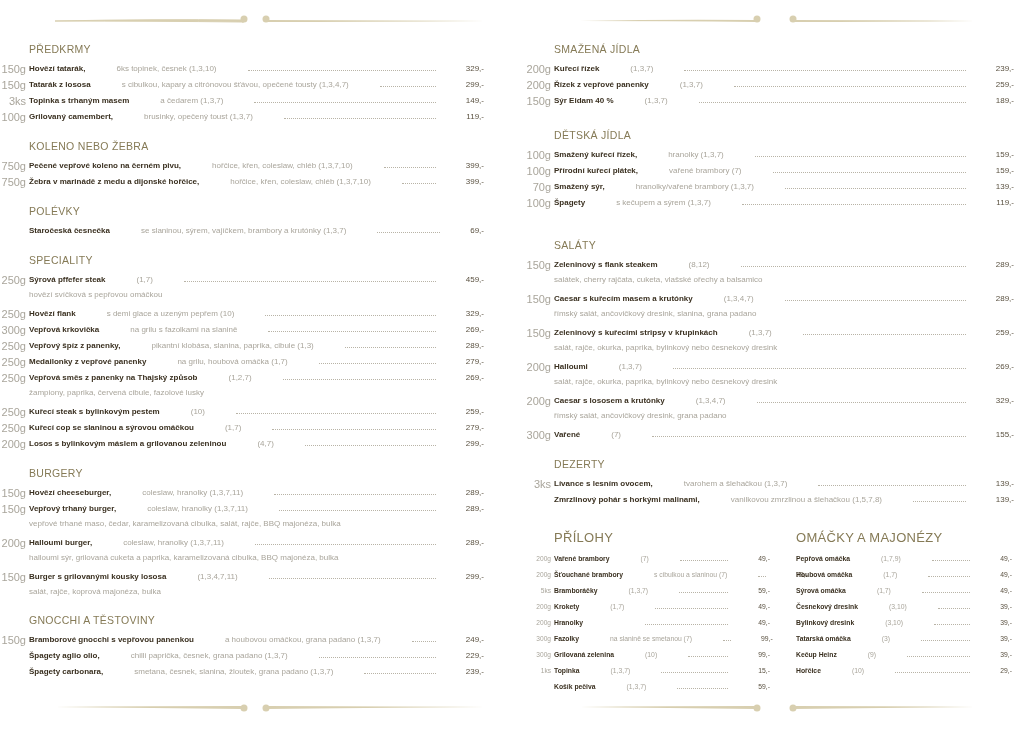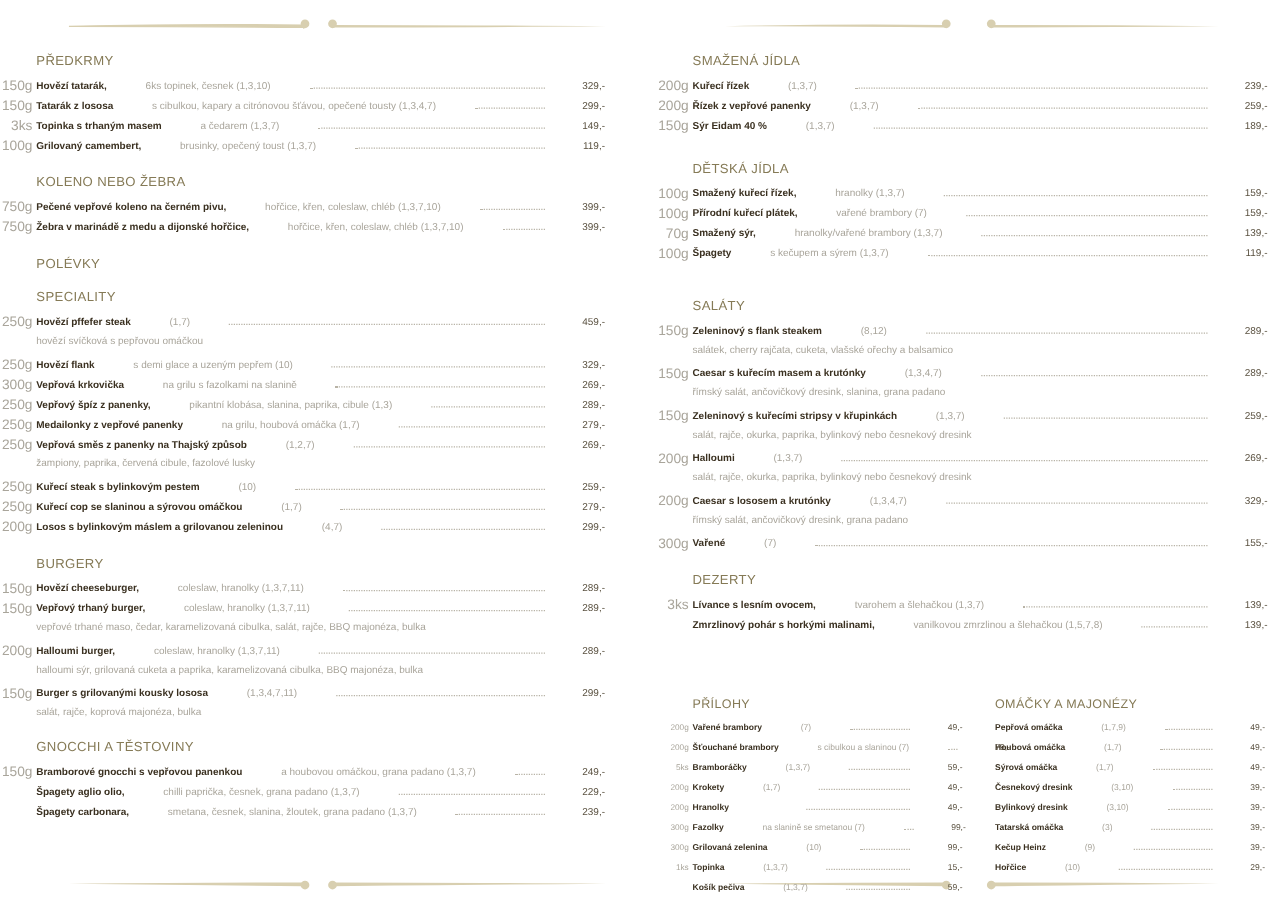--- a/index.html
+++ b/index.html
@@ -14,21 +14,21 @@
   .item.withsub{height:auto;}
   .wt{position:absolute;left:-28px;width:25px;text-align:right;color:#a9a59b;font-size:11px;}
   .line{display:flex;align-items:baseline;white-space:nowrap;gap:28px;}
   .name{font-weight:bold;color:#3a3020;}
   .desc{color:#a9a59b;margin-left:3px;}
   .dots{flex:1;border-bottom:1px dotted #b8b3a6;margin:0 2px 4px 3px;min-width:8px;}
   .price{color:#5a5140;}
   .sub{color:#a9a59b;font-size:8px;line-height:14px;margin-bottom:4px;}
   .small .item{font-size:6.8px;line-height:16px;height:16px;}
   .small .wt{font-size:6.6px;}
-  .small .sec-title{font-size:10px;margin-top:28px;}
+  .small .sec-title{font-size:13px;}
 </style>
 </head>
 <body>
 
 <div class="ornament" style="left:55px;">
   <svg width="440" height="14">
       <path d="M0 9 Q100 7 188 8 L188 10 Q100 9 0 9Z M188 7 L188 11" fill="#d8cfb0" stroke="#d8cfb0"></path>
       <circle cx="189" cy="7" r="3.5" fill="#d8cfb0"></circle>
       <circle cx="211" cy="7" r="3.5" fill="#d8cfb0"></circle>
       <path d="M211 8 Q300 8 430 9 Q300 10 211 10Z" fill="#d8cfb0"></path>
@@ -117,28 +117,37 @@
           <span class="name">Žebra v marinádě z medu a dijonské hořčice,</span>
           <span class="desc">hořčice, křen, coleslaw, chléb (1,3,7,10)</span>
           <span class="dots"></span>
           <span class="price">399,-</span>
         </div>
       </div>
   </div>
 
   <div class="section">
     <div class="sec-title">Polévky</div>
+    <div class="item">
+        <span class="wt"></span>
+        <div class="line">
+          <span class="name">Staročeská česnečka</span>
+          <span class="desc">se slaninou, sýrem, vajíčkem, brambory a krutónky (1,3,7)</span>
+          <span class="dots"></span>
+          <span class="price">69,-</span>
+        </div>
+      </div>
   </div>
 
   <div class="section">
     <div class="sec-title">Speciality</div>
     <div class="item withsub">
         <span class="wt">250g</span>
         <div class="line">
-          <span class="name">Hovězí pffefer steak</span>
+          <span class="name">Sýrová pffefer steak</span>
           <span class="desc">(1,7)</span>
           <span class="dots"></span>
           <span class="price">459,-</span>
         </div>
         <div class="sub">hovězí svíčková s pepřovou omáčkou</div>
       </div>
     <div class="item">
         <span class="wt">250g</span>
         <div class="line">
           <span class="name">Hovězí flank</span>

